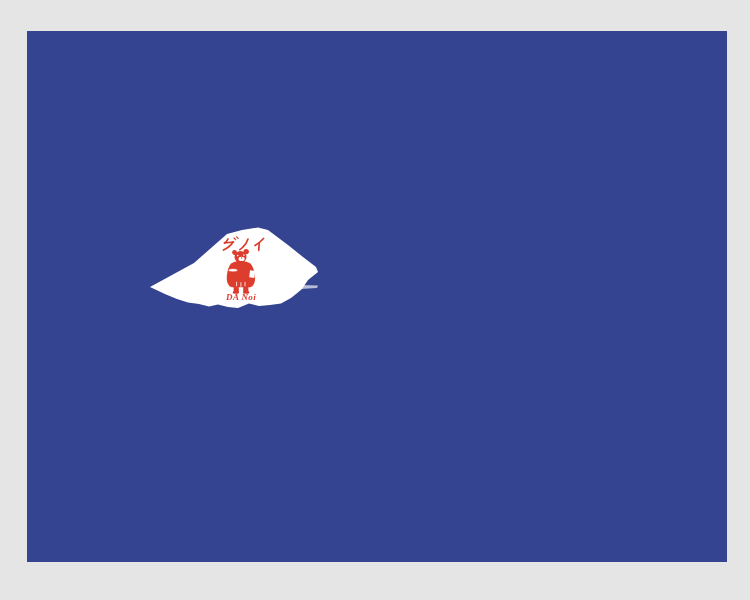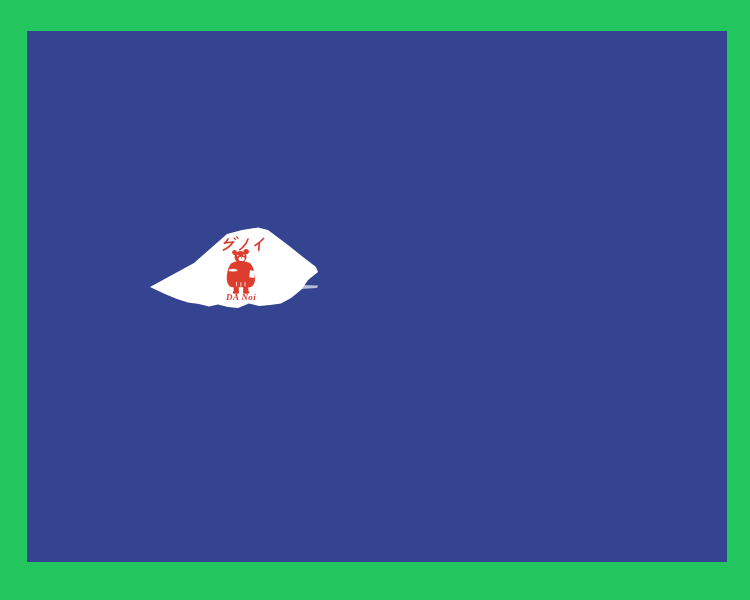--- a/index.html
+++ b/index.html
@@ -5,21 +5,21 @@
   html, body {
     margin: 0;
     padding: 0;
     background: #FFFFFF;
     font-family: "Liberation Sans", sans-serif;
   }
   .page {
     position: relative;
     width: 750px;
     height: 600px;
-    background: #22c55e;
+    background: #e5e5e5;
     overflow: hidden;
   }
   
   .flyer-bg {
     position: absolute;
     left: 27px;
     top: 31px;
     width: 700px;
     height: 531px;
     background: #354491;

